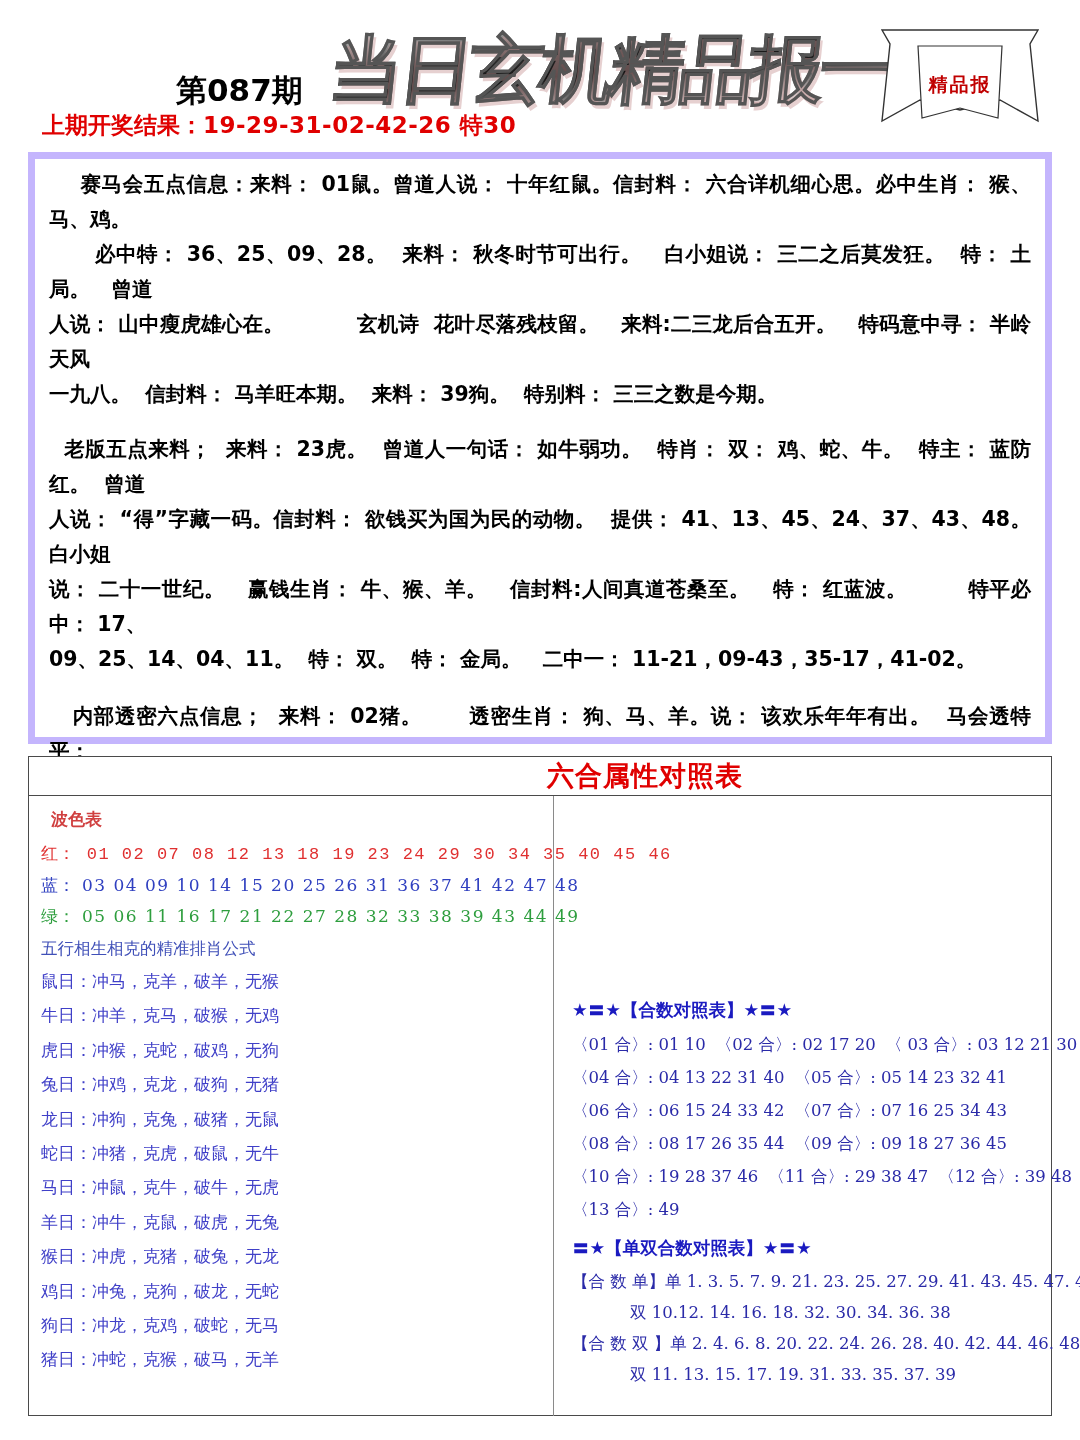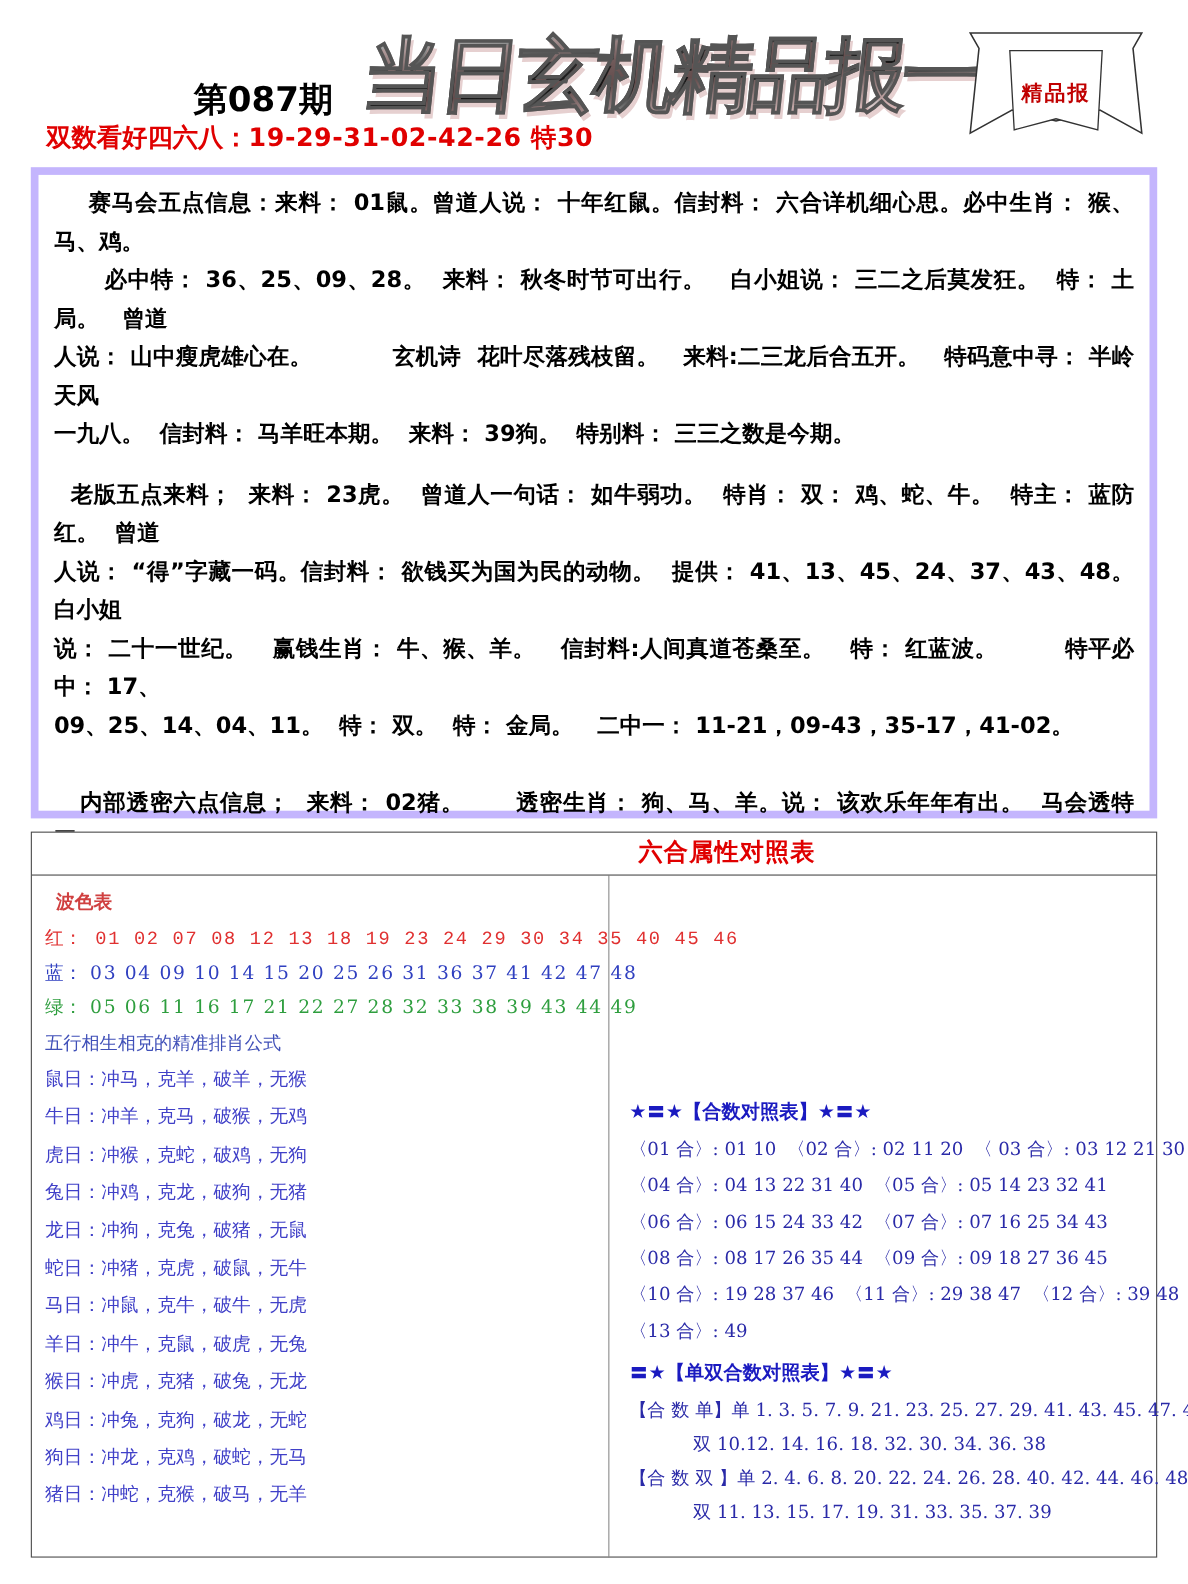--- a/index.html
+++ b/index.html
@@ -65,39 +65,39 @@
     color:#000;
     line-height:35px;
     text-align:justify;
     text-justify:inter-ideograph;
     font-family:"DejaVu Sans","Liberation Sans",sans-serif;
     margin:0 0 18px 0;
     white-space:pre-wrap;
     letter-spacing:0px;
   }
   .para.p1{margin-bottom:20px;}
-  .para.p2{margin-bottom:35px;}
+  .para.p2{margin-bottom:22px;}
   .para.p3{margin-bottom:22px;}
 
   
   .tablebox{
     position:absolute;left:28px;top:756px;width:1024px;height:660px;
     border:1px solid #4a4a4a;
     box-sizing:border-box;
     background:#fff;
   }
   .tbl-head{
     height:38px;border-bottom:1px solid #4a4a4a;
     position:relative;
   }
   .tbl-head-title{
-    position:absolute;left:16px;top:0;width:100%;
+    position:absolute;left:0;top:0;width:100%;
     text-align:center;
     line-height:38px;
-    font-size:22px;font-weight:bold;color:#e00000;
+    font-size:27px;font-weight:bold;color:#e00000;
     letter-spacing:1px;
     padding-left:210px;box-sizing:border-box;
   }
   .tbl-body{display:flex;height:620px;}
   .col-left{width:525px;box-sizing:border-box;padding:12px 0 0 8px;border-right:1px solid #8a8a8a;}
   .col-right{flex:1;box-sizing:border-box;padding:12px 0 0 18px;}
 
   .bose-title{font-size:17px;color:#d04040;font-weight:bold;margin:0 0 8px 14px;font-family:"DejaVu Sans","Liberation Sans",sans-serif;}
   .bose-row{font-size:17px;line-height:31px;margin-left:4px;font-family:"DejaVu Serif","Liberation Serif",serif;white-space:nowrap;}
   .bose-row .lbl{font-weight:normal;}
@@ -140,21 +140,21 @@
 
     <div class="banner">
       <svg width="160" height="95" viewBox="0 0 160 95">
         <path d="M2,2 L158,2 L150,16 L158,93 L120,72 L80,82 L40,72 L2,93 L10,16 Z" fill="#ffffff" stroke="#333333" stroke-width="1.4"></path>
         <path d="M38,18 L122,18 L118,90 L80,80 L42,90 Z" fill="#ffffff" stroke="#333333" stroke-width="1.2"></path>
       </svg>
       <div class="banner-label">精品报</div>
     </div>
 
     <div class="prev">
-      <span>双数看好四六八：</span><span class="nums">19-29-31-02-42-26  特30</span>
+      <span>上期开奖结果：</span><span class="nums">19-29-31-02-42-26  特30</span>
     </div>
   </div>
 
   <div class="bodybox">
     <p class="para p1">    赛马会五点信息：来料： 01鼠。曾道人说： 十年红鼠。信封料： 六合详机细心思。必中生肖： 猴、马、鸡。
       必中特： 36、25、09、28。  来料： 秋冬时节可出行。   白小姐说： 三二之后莫发狂。  特： 土局。   曾道
 人说： 山中瘦虎雄心在。          玄机诗  花叶尽落残枝留。   来料:二三龙后合五开。   特码意中寻： 半岭天风
 一九八。  信封料： 马羊旺本期。  来料： 39狗。  特别料： 三三之数是今期。</p>
     <p class="para p2">  老版五点来料；  来料： 23虎。  曾道人一句话： 如牛弱功。  特肖： 双： 鸡、蛇、牛。  特主： 蓝防红。  曾道
 人说： “得”字藏一码。信封料： 欲钱买为国为民的动物。  提供： 41、13、45、24、37、43、48。  白小姐
@@ -200,21 +200,21 @@
             <div class="zx-row">鸡日：冲兔，克狗，破龙，无蛇</div>
             <div class="zx-row">狗日：冲龙，克鸡，破蛇，无马</div>
             <div class="zx-row">猪日：冲蛇，克猴，破马，无羊</div>
           </div>
       </div>
 
       <div class="col-right">
         <div class="spacer-right"></div>
         <div class="hs-title">★〓★【合数对照表】★〓★</div>
         <div id="hesu-rows">
-            <div class="hs-row"><span class="seg">〈01 合〉: 01 10</span><span class="seg">〈02 合〉: 02 11 20</span><span class="seg">〈 03 合〉: 03 12 21 30</span></div>
+            <div class="hs-row"><span class="seg">〈01 合〉: 01 10</span><span class="seg">〈02 合〉: 02 17 20</span><span class="seg">〈 03 合〉: 03 12 21 30</span></div>
             <div class="hs-row"><span class="seg">〈04 合〉: 04 13 22 31 40</span><span class="seg">〈05 合〉: 05 14 23 32 41</span></div>
             <div class="hs-row"><span class="seg">〈06 合〉: 06 15 24 33 42</span><span class="seg">〈07 合〉: 07 16 25 34 43</span></div>
             <div class="hs-row"><span class="seg">〈08 合〉: 08 17 26 35 44</span><span class="seg">〈09 合〉: 09 18 27 36 45</span></div>
             <div class="hs-row"><span class="seg">〈10 合〉: 19 28 37 46</span><span class="seg">〈11 合〉: 29 38 47</span><span class="seg">〈12 合〉: 39 48</span></div>
             <div class="hs-row"><span class="seg">〈13 合〉: 49</span></div>
           </div>
         <div class="gap8"></div>
         <div class="hs-title">〓★【单双合数对照表】★〓★</div>
         <div id="ds-rows">
             <div class="ds-row"><span>【合 数 单】单</span><span> 1. 3. 5. 7. 9. 21. 23. 25. 27. 29. 41. 43. 45. 47. 49.</span></div>

